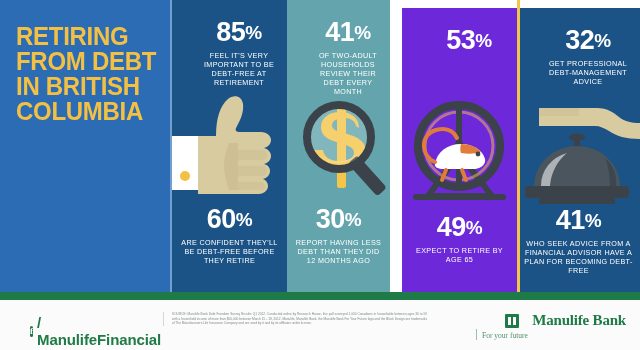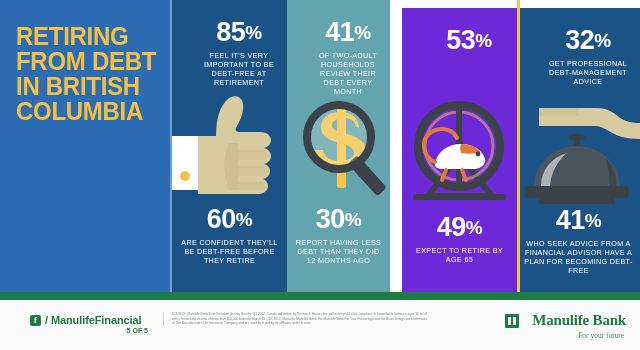--- a/index.html
+++ b/index.html
@@ -75,21 +75,21 @@
   
   #greenbar{position:absolute;left:0;right:0;bottom:50px;height:8px;background:#1e7a46;}
   #footer{position:absolute;left:0;right:0;bottom:0;height:50px;background:#fbfbfb;}
   #fb-block{position:absolute;left:30px;top:14px;width:120px;}
   #fb-row{display:flex;align-items:center;gap:4px;}
   #fb-glyph{
     width:11px;height:11px;background:#1e7a46;border-radius:2px;
     color:#fff;font-size:9px;font-weight:bold;line-height:11px;text-align:center;
     font-family:"Liberation Serif", serif;
   }
-  #fb-handle{font-size:11px;color:#1e7a46;font-weight:bold;letter-spacing:-.1px;}
+  #fb-handle{font-size:15px;color:#1e7a46;font-weight:bold;letter-spacing:-.1px;}
   #fb-count{text-align:right;font-size:7px;color:#1e7a46;font-weight:bold;margin-top:1px;padding-right:2px;}
 
   #source-block{
     position:absolute;left:163px;top:12px;width:255px;
     border-left:1px solid #cfd8d3;padding-left:8px;
   }
   #source-block p{
     margin:0;font-size:3.2px;line-height:4.6px;color:#7d8a85;
     text-align:justify;
   }
@@ -103,21 +103,21 @@
     content:"";position:absolute;left:3px;top:3px;width:3px;height:8px;background:#fff;
   }
   #logo-mark:after{
     content:"";position:absolute;left:8px;top:3px;width:3px;height:8px;background:#fff;
   }
   #logo-word{font-family:"Liberation Serif", serif;font-size:15px;font-weight:bold;color:#1e7a46;letter-spacing:-.2px;}
   #logo-tag{
     font-family:"Liberation Serif", serif;font-size:7.5px;color:#4e8f6b;
     margin-top:2px;padding-right:2px;border-right:0;
   }
-  #logo-tagwrap{display:flex;justify-content:flex-start;flex-direction:column;}
+  #logo-tagwrap{display:flex;justify-content:flex-start;}
   #logo-tagwrap .bar{width:1px;background:#9bbfae;margin-right:5px;}
 </style>
 </head>
 <body>
 
 <div id="infographic">
 
   <div class="col" id="col-title" style="background: rgb(43, 108, 181); padding-left: 34px;">
     <div id="title-wrap">
       <div class="tline">RETIRING</div>

